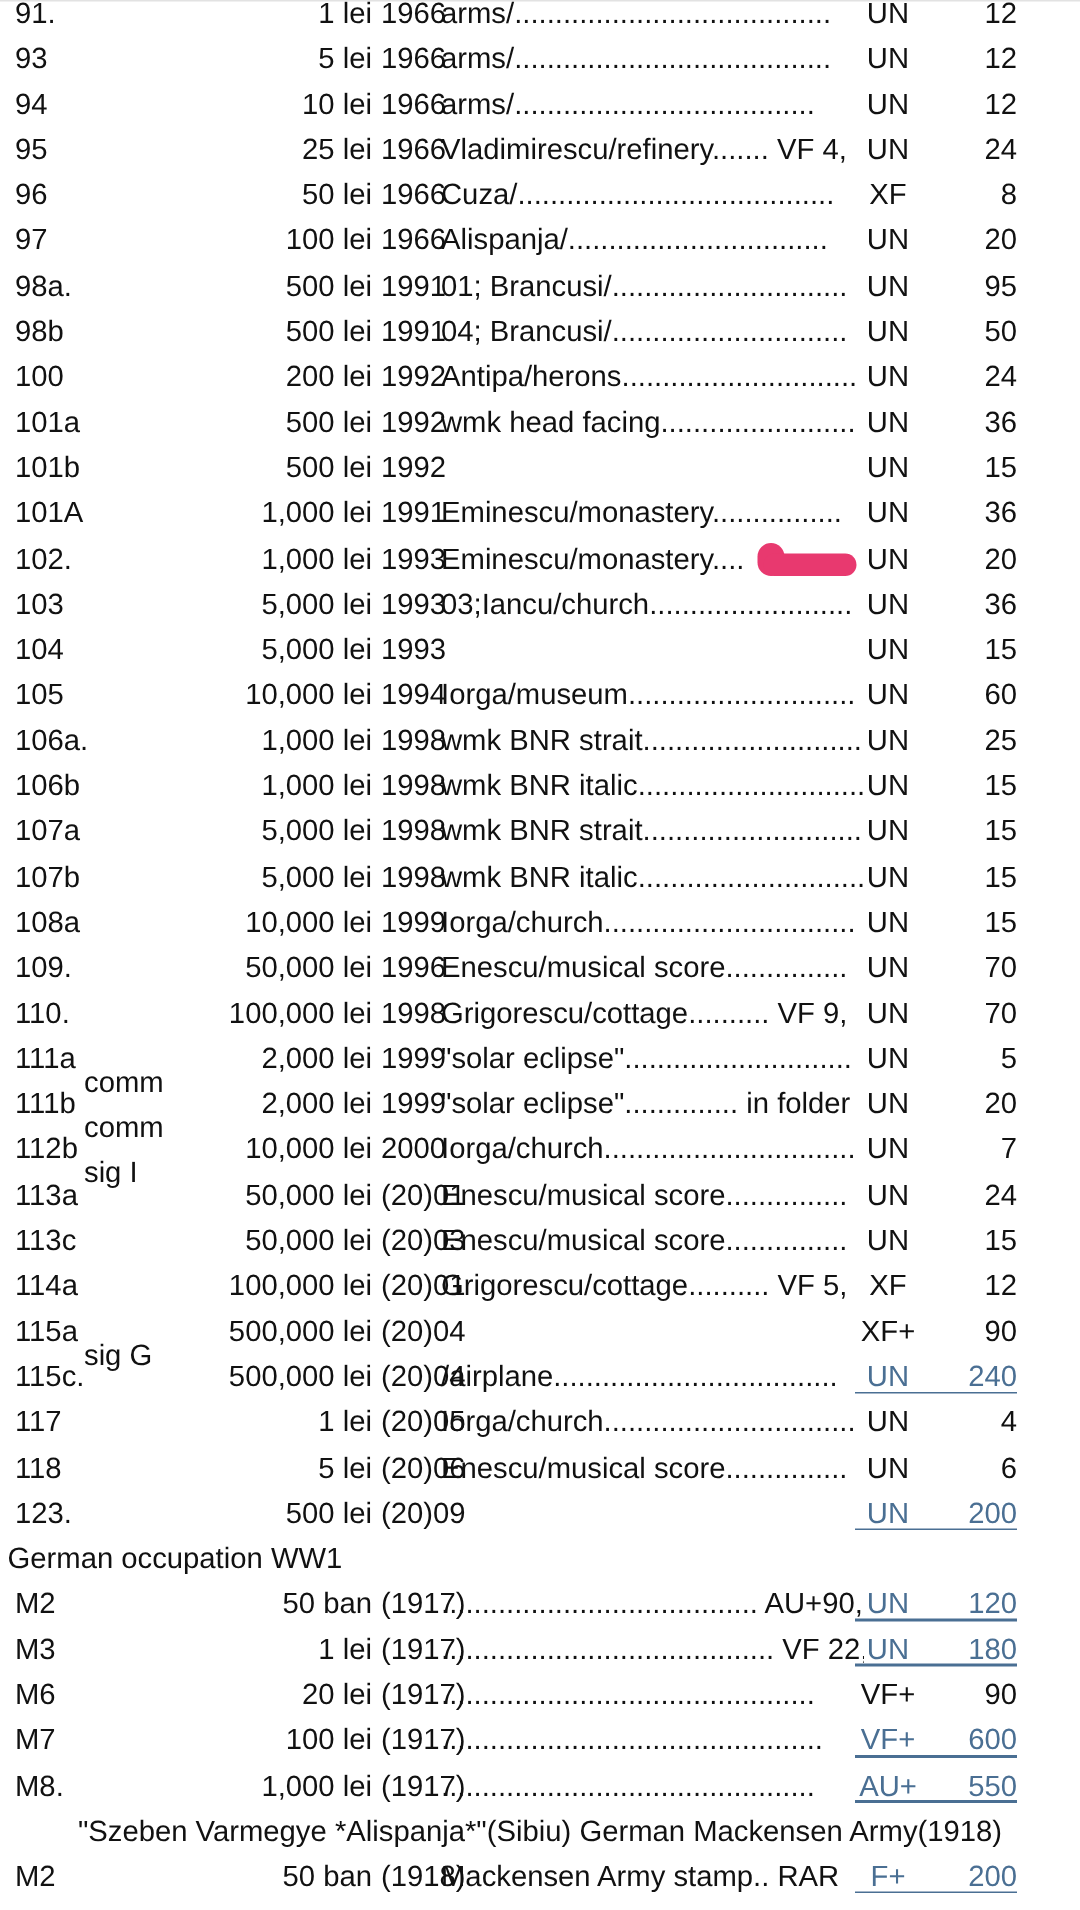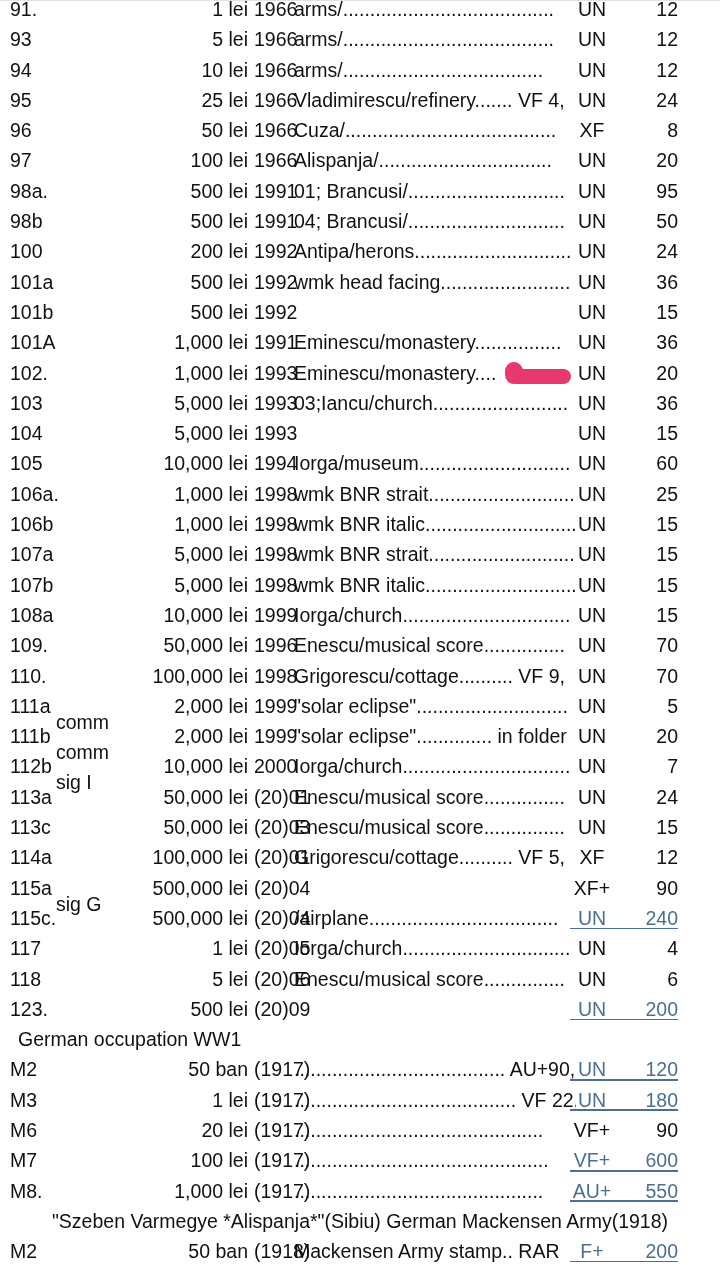--- a/index.html
+++ b/index.html
@@ -104,21 +104,21 @@
     left: 570px;
     width: 108px;
     height: 1.5px;
     background: #4a6f93;
     bottom: 4px;
   }
 
   
   .row.section .c-section {
     position: absolute;
-    left: 18px;
+    left: 5px;
     top: 0;
     text-align: center;
     font-size: 19.5px;
   }
   .row.section.centered .c-section {
     left: 0;
     width: 720px;
     text-align: center;
   }
 

